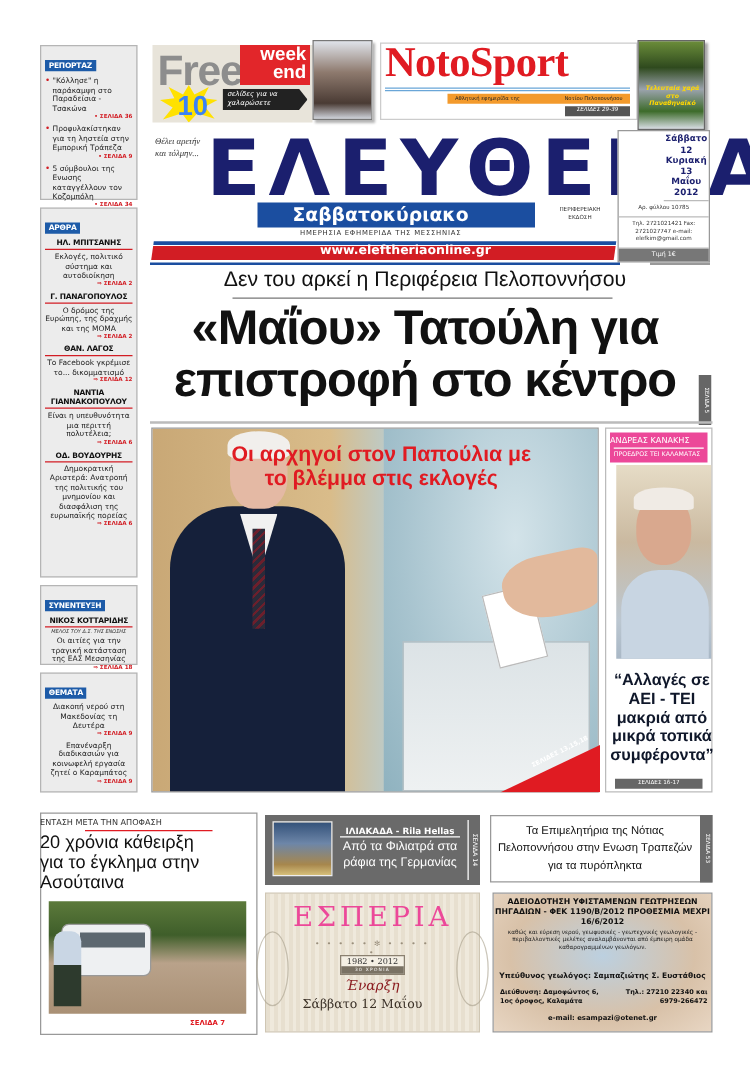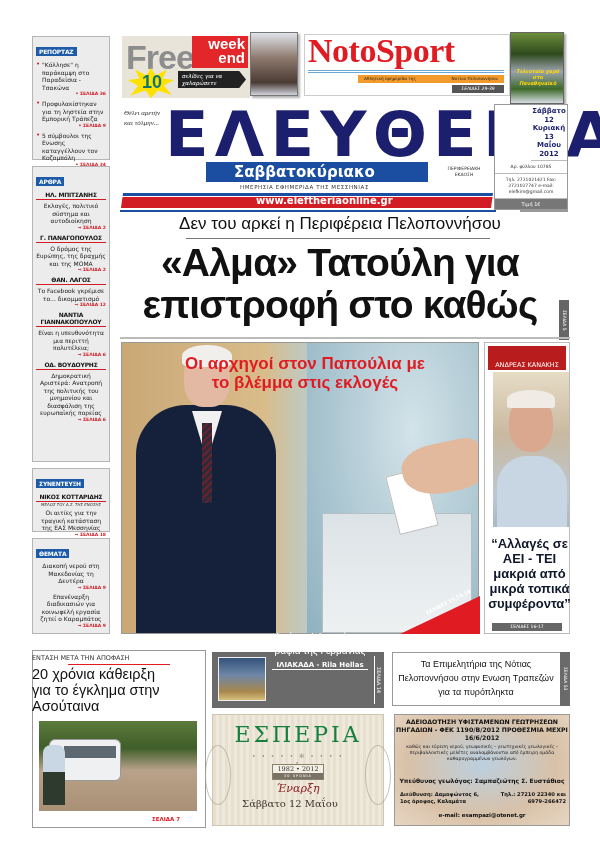--- a/index.html
+++ b/index.html
@@ -16,21 +16,21 @@
   .pg { display: block; text-align: right; color: #d21d24; font-size: 4.5px; font-weight: bold; line-height: 6px; }
   .author { font-size: 6px; font-weight: bold; text-align: center; border-bottom: 1px solid #d21d24; margin-top: 3px; padding-bottom: 1px; letter-spacing: -0.2px; }
   .art-text { font-size: 6px; line-height: 7.5px; text-align: center; color: #222; margin-top: 2px; }
   .subnote { font-size: 4px; font-style: italic; text-align: center; color: #333; }
 
   
   .free-box { left: 122px; top: 36px; width: 128px; height: 62px; background: #e8e4da; }
   .free-word { left: 126px; top: 38px; font-size: 34px; font-weight: bold; color: #8d8d8d; font-family: "Liberation Sans", sans-serif; letter-spacing: -1px; }
   .weekend { left: 192px; top: 36px; width: 56px; height: 32px; background: #e2262a; color: #fff; font-size: 15px; font-weight: bold; line-height: 14px; text-align: right; padding: 1px 3px 0 0; font-family: "Liberation Sans", sans-serif; }
   .star { left: 128px; top: 68px; width: 46px; height: 30px; background: #ffe100; clip-path: polygon(50% 0,60% 25%,85% 5%,75% 35%,100% 40%,78% 58%,95% 90%,65% 75%,50% 100%,38% 75%,5% 92%,22% 60%,0 40%,25% 35%,15% 5%,40% 25%); }
-  .star-num { left: 142px; top: 72px; font-size: 18px; font-weight: bold; color: #0f766e; font-family: "Liberation Sans", sans-serif; }
+  .star-num { left: 142px; top: 72px; font-size: 22px; font-weight: bold; color: #3b82f6; font-family: "Liberation Sans", sans-serif; }
   .pages-tag { left: 178px; top: 71px; width: 68px; height: 17px; background: #222; color: #fff; font-size: 5.5px; line-height: 6.5px; padding: 2px 4px; font-style: italic; clip-path: polygon(0 0, 90% 0, 100% 50%, 90% 100%, 0 100%); }
 
   .mag-thumb { left: 250px; top: 32px; width: 48px; height: 64px; background: linear-gradient(180deg,#dfe3ea 0%,#8e7a6e 40%,#4a3b34 80%,#cfd3db 100%); border: 1px solid #777; box-shadow: 2px 2px 2px rgba(0,0,0,.3); }
 
   .noto-box { left: 304px; top: 34px; width: 206px; height: 62px; border: 1px solid #ccc; background: #fff; }
   .noto-title { left: 308px; top: 32px; font-family: "Liberation Serif", serif; font-weight: bold; font-size: 34px; color: #e01b22; letter-spacing: -0.5px; }
   .noto-lines { left: 308px; top: 70px; width: 196px; height: 3px; border-top: 1px solid #6aa6d8; border-bottom: 1px solid #6aa6d8; }
   .noto-bar { left: 358px; top: 75px; width: 146px; height: 8px; background: #f39a2c; font-size: 4.2px; line-height: 8px; color: #222; display: flex; justify-content: space-between; padding: 0 6px; }
   .noto-pages { left: 452px; top: 85px; width: 52px; height: 8px; background: #555; color: #fff; font-size: 4.5px; line-height: 8px; text-align: center; font-style: italic; }
   .sport-thumb { left: 510px; top: 32px; width: 54px; height: 72px; background: linear-gradient(180deg,#6b8d3a 0%,#2f4a1e 30%,#9ba3ad 55%,#3d6b2a 80%,#d7dce2 100%); border: 1px solid #666; box-shadow: 2px 2px 2px rgba(0,0,0,.35); }
@@ -69,21 +69,21 @@
   .ph-hair { position: absolute; left: 60px; top: 2px; width: 50px; height: 22px; background: #f1efec; border-radius: 50% 50% 20% 20%; }
   .ph-box { position: absolute; left: 200px; top: 170px; width: 150px; height: 120px; background: linear-gradient(180deg,#dce3e6 0%,#eef1f2 100%); border: 1px solid #b6c0c4; }
   .ph-ballot { position: absolute; left: 270px; top: 128px; width: 40px; height: 60px; background: #fff; transform: rotate(-14deg); border: 1px solid #bbb; }
   .ph-hand { position: absolute; left: 280px; top: 100px; width: 80px; height: 50px; background: #e2b99c; border-radius: 40% 20% 30% 50%; transform: rotate(-12deg); }
   .photo-caption { left: 180px; top: 354px; width: 250px; text-align: center; color: #e01b22; font-weight: bold; font-family: "Liberation Sans", sans-serif; font-size: 17px; line-height: 19px; }
   .photo-pages { left: 400px; top: 596px; width: 80px; height: 38px; background: #e01b22; clip-path: polygon(100% 0, 100% 100%, 0 100%); }
   .photo-pages-text { left: 426px; top: 610px; color: #fff; font-size: 5px; font-weight: bold; transform: rotate(-27deg); transform-origin: left; }
 
   
   .profile-box { left: 484px; top: 342px; width: 86px; height: 292px; border: 1px solid #bbb; background: #fff; }
-  .profile-name { left: 488px; top: 346px; width: 78px; height: 24px; background: #b91c1c; color: #fff; text-align: center; font-size: 6.5px; line-height: 11px; padding-top: 14px; }
+  .profile-name { left: 488px; top: 346px; width: 78px; height: 24px; background: #ec4899; color: #fff; text-align: left; font-size: 6.5px; line-height: 11px; padding-top: 1px; }
   .profile-name .rule { border-top: 1px solid #fff; margin: 0 3px; font-size: 5px; line-height: 10px; }
   .profile-photo { left: 493px; top: 372px; width: 76px; height: 155px; background: linear-gradient(180deg,#e6dcc6 0%,#cab9a0 40%,#bcc7d1 80%,#a9b8c6 100%); overflow: hidden; }
   .pp-head { position: absolute; left: 16px; top: 24px; width: 44px; height: 56px; background: #d9a88e; border-radius: 45%; }
   .pp-hair { position: absolute; left: 14px; top: 18px; width: 48px; height: 18px; background: #f0ebe5; border-radius: 50% 50% 10% 10%; }
   .pp-shirt { position: absolute; left: 4px; top: 84px; width: 70px; height: 80px; background: #c8d5e2; border-radius: 30px 30px 0 0; }
   .profile-quote { left: 486px; top: 536px; width: 87px; text-align: center; font-family: "Liberation Sans", sans-serif; font-size: 13px; line-height: 15px; color: #0f172a; font-weight: bold; }
   .profile-pages { left: 492px; top: 623px; width: 70px; height: 8px; background: #666; color: #fff; font-size: 4.5px; line-height: 8px; text-align: center; }
 
   
   .story1 { left: 32px; top: 650px; width: 174px; height: 178px; border: 1px solid #999; background: #fff; }
@@ -92,29 +92,29 @@
   .story1-head { left: 32px; top: 666px; width: 144px; font-family: "Liberation Sans", sans-serif; font-size: 14.5px; line-height: 16px; color: #111; }
   .story1-photo { left: 39px; top: 721px; width: 158px; height: 90px; background: linear-gradient(180deg,#5c7a3b 0%,#3f5e2a 30%,#b9a28a 55%,#a99075 100%); overflow: hidden; }
   .car { position: absolute; left: 10px; top: 18px; width: 72px; height: 42px; background: #eef0f2; border-radius: 6px; border: 1px solid #999; }
   .car-win { position: absolute; left: 14px; top: 6px; width: 52px; height: 12px; background: #5d6870; }
   .officer { position: absolute; left: 4px; top: 24px; width: 22px; height: 60px; background: linear-gradient(180deg,#c9d6e4 0 45%,#2d3a2d 45%); border-radius: 8px 8px 0 0; }
   .story1-page { left: 150px; top: 816px; font-size: 5.5px; font-weight: bold; color: #e01b22; background: #fff; padding: 0 2px; }
 
   .story2 { left: 212px; top: 652px; width: 172px; height: 56px; background: #6a6a6a; }
   .story2-photo { left: 218px; top: 657px; width: 48px; height: 44px; background: linear-gradient(180deg,#34527a 0%,#6d86a8 40%,#a7874d 80%,#d6bf7a 100%); border: 1px solid #eee; }
   .story2-tag { left: 272px; top: 661px; width: 96px; text-align: center; color: #fff; font-size: 7px; font-weight: bold; border-bottom: 1px solid #fff; }
-  .story2-head { left: 270px; top: 631px; width: 100px; text-align: center; color: #fff; font-family: "Liberation Sans", sans-serif; font-size: 10px; line-height: 13px; }
+  .story2-head { left: 270px; top: 671px; width: 100px; text-align: center; color: #fff; font-family: "Liberation Sans", sans-serif; font-size: 10px; line-height: 13px; }
   .story2-vpage { left: 374px; top: 656px; width: 8px; height: 48px; color: #fff; font-size: 5px; writing-mode: vertical-rl; text-align: center; border-left: 1px solid #fff; }
 
   .story3 { left: 392px; top: 652px; width: 178px; height: 54px; border: 1px solid #999; background: #fff; }
   .story3-head { left: 396px; top: 657px; width: 160px; text-align: center; font-family: Liberation Sans, sans-serif; font-size: 9px; line-height: 14px; color: #111; }
   .story3-vpage { left: 560px; top: 652px; width: 10px; height: 54px; background: #6a6a6a; color: #fff; font-size: 4.5px; writing-mode: vertical-rl; text-align: center; line-height: 10px; }
 
   .ad-hesperia { left: 212px; top: 714px; width: 172px; height: 112px; background: repeating-linear-gradient(90deg,#e7dfcf 0 3px,#efe9dc 3px 6px); border: 1px solid #cfc6b3; }
-  .hes-title { left: 212px; top: 722px; width: 172px; text-align: center; font-family: "DejaVu Serif", serif; font-size: 22px; letter-spacing: 3px; color: #15803d; }
+  .hes-title { left: 212px; top: 722px; width: 172px; text-align: center; font-family: "DejaVu Serif", serif; font-size: 22px; letter-spacing: 3px; color: #ec4899; }
   .hes-dots { left: 248px; top: 752px; width: 100px; text-align: center; color: #9a8f7c; font-size: 6px; letter-spacing: 2px; }
   .hes-years { left: 272px; top: 764px; width: 52px; height: 16px; border: 1px solid #8a8070; background: #f4efe4; text-align: center; font-family: "DejaVu Serif", serif; font-size: 6.5px; line-height: 9px; color: #333; }
   .hes-30 { left: 273px; top: 773px; width: 50px; height: 6px; background: #7a7264; color: #fff; font-size: 3.5px; text-align: center; line-height: 6px; letter-spacing: 1px; }
   .hes-start { left: 212px; top: 782px; width: 172px; text-align: center; font-family: "DejaVu Serif", serif; font-style: italic; font-size: 11px; color: #8c1e22; }
   .hes-date { left: 212px; top: 798px; width: 156px; text-align: center; font-family: "DejaVu Serif", serif; font-size: 10px; color: #3c3228; }
   .swirl { position: absolute; width: 26px; height: 60px; border: 1px solid #a79e8a; border-radius: 50%; opacity: .6; }
 
   .ad-geo { left: 394px; top: 714px; width: 176px; height: 112px; background: radial-gradient(ellipse at 50% 45%, #bcd0e0 0%, #d8c1a8 60%, #e8d6c3 100%); border: 1px solid #999; }
   .geo-title { left: 396px; top: 718px; width: 172px; text-align: center; font-size: 6.2px; font-weight: bold; line-height: 8px; color: #111; }
   .geo-body { left: 396px; top: 744px; width: 172px; text-align: center; font-size: 4.6px; line-height: 6px; color: #222; }
@@ -214,21 +214,21 @@
   <div class="date-small">Αρ. φύλλου 10785</div>
   <div class="date-small">Τηλ. 2721021421 Fax: 2721027747 e-mail: elefkim@gmail.com</div>
   <div class="price">Τιμή 1€</div>
 </div>
 
 <div class="abs top-rule"></div>
 <div class="abs top-rule2"></div>
 
 <div class="abs kicker">Δεν του αρκεί η Περιφέρεια Πελοποννήσου</div>
 <div class="abs kicker-line"></div>
-<div class="abs headline">«Αλμα» Τατούλη για επιστροφή στο καθώς</div>
+<div class="abs headline">«Μαΐου» Τατούλη για επιστροφή στο κέντρο</div>
 <div class="abs vpage">ΣΕΛΙΔΑ 5</div>
 <div class="abs hl-rule"></div>
 
 <div class="abs photo">
   <div class="ph-bg-right"></div>
   <div class="ph-suit"></div>
   <div class="ph-shirt"></div>
   <div class="ph-tie"></div>
   <div class="ph-head"></div>
   <div class="ph-hair"></div>

